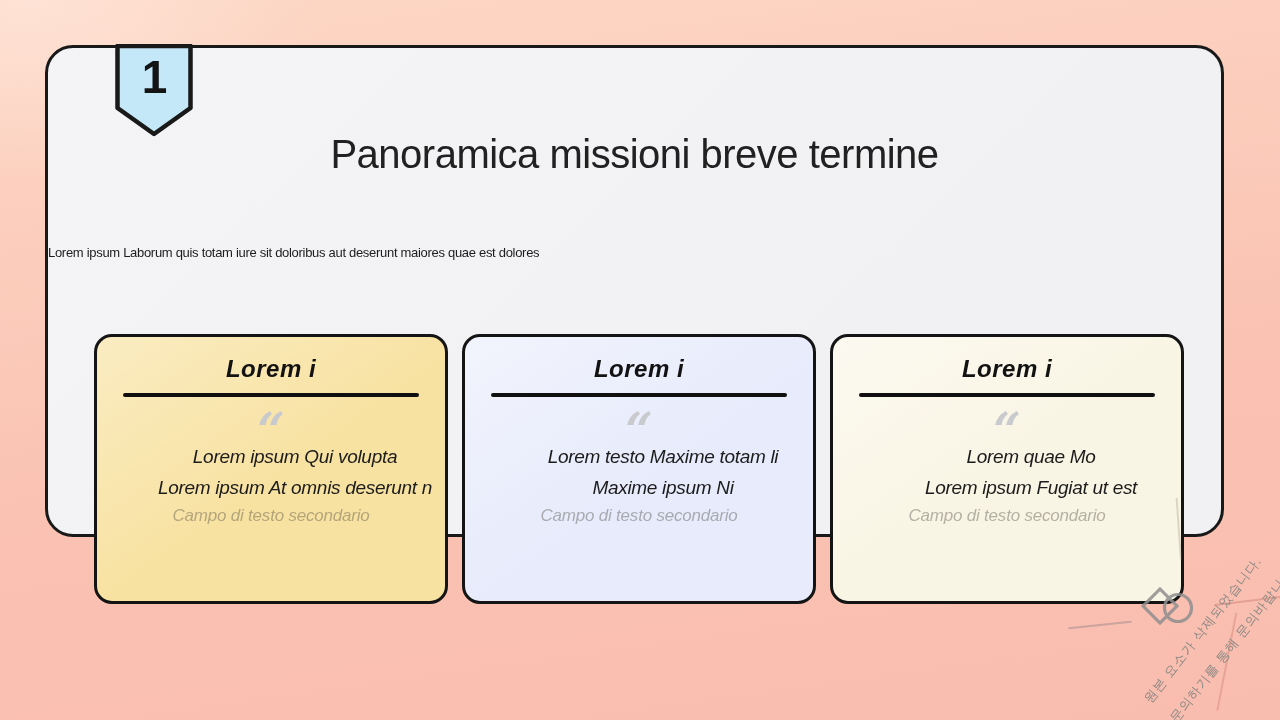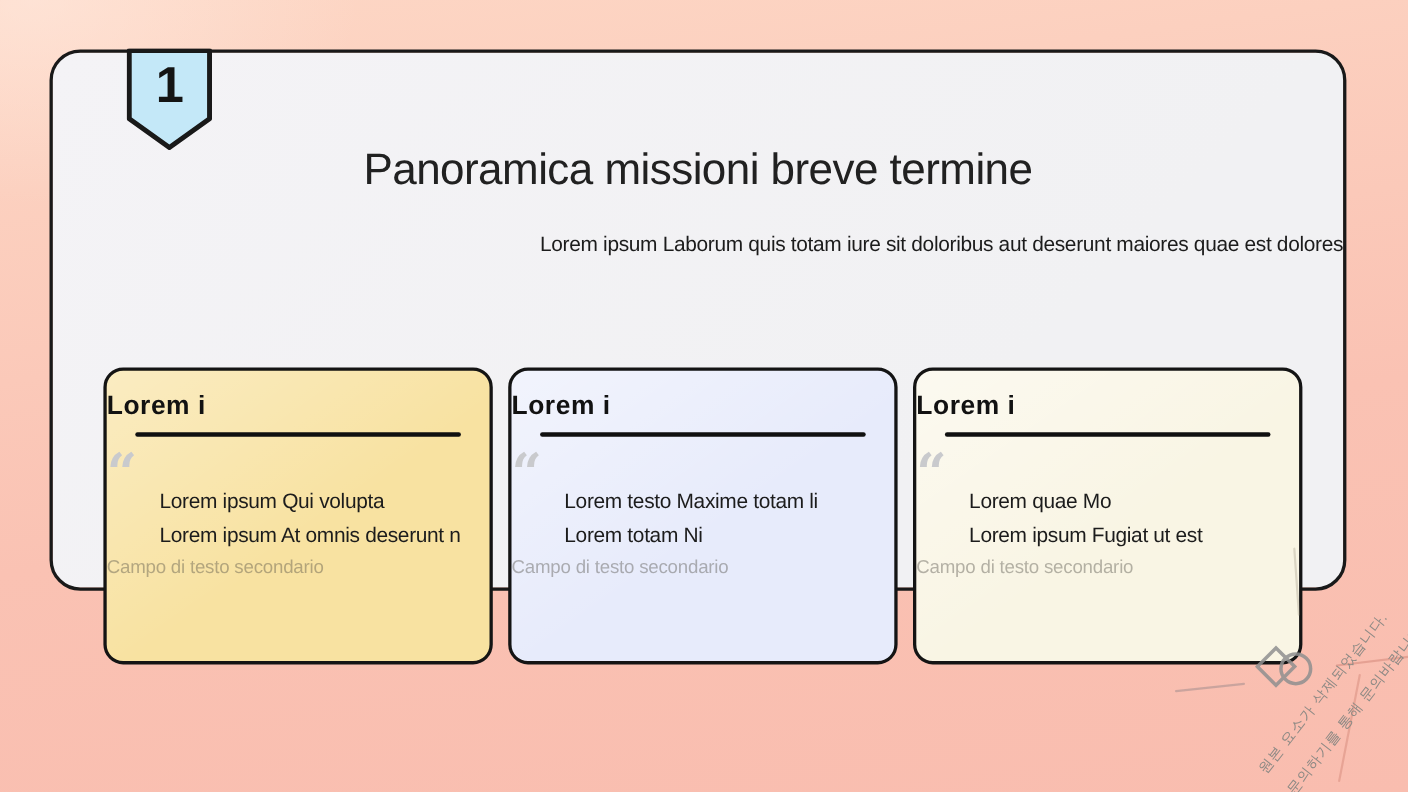--- a/index.html
+++ b/index.html
@@ -21,30 +21,30 @@
   .bookmark .num{
     position:absolute;left:0;top:8px;width:78px;text-align:center;
     font-size:46px;font-weight:800;color:#141414;line-height:1.1;
     letter-spacing:-1px;
   }
   .slide-title{
     position:absolute;left:0;top:81px;width:100%;text-align:center;
     font-size:40px;font-weight:400;color:#212121;letter-spacing:-0.5px;line-height:50px;
   }
   .slide-subtitle{
-    position:absolute;left:0;top:157px;width:100%;text-align:right;
-    font-size:19px;color:#1c1c1c;line-height:35px;letter-spacing:-0.3px;
+    position:absolute;left:0;top:187px;width:100%;text-align:left;
+    font-size:13px;color:#1c1c1c;line-height:35px;letter-spacing:-0.3px;
   }
   .cards{
     position:absolute;left:46px;top:286px;display:flex;gap:14px;
   }
   .card{
     width:354px;height:270px;box-sizing:border-box;
     border:3px solid var(--card-border);border-radius:18px;
-    text-align:left;position:relative;
+    text-align:center;position:relative;font-style:italic;
   }
   .card-1{background:linear-gradient(145deg,rgba(255,255,255,0.35),rgba(255,255,255,0) 55%),var(--card1-bg);}
   .card-2{background:linear-gradient(145deg,rgba(255,255,255,0.45),rgba(255,255,255,0) 55%),var(--card2-bg);}
   .card-3{background:linear-gradient(145deg,rgba(255,255,255,0.45),rgba(255,255,255,0) 55%),var(--card3-bg);}
   .card-title{
     margin-top:17px;font-size:24px;font-weight:700;color:#121212;
     line-height:30px;letter-spacing:0.5px;
   }
   .card-divider{height:4px;background:#101010;margin:9px 26px 0 26px;border-radius:2px;}
   .card-quote{
@@ -88,21 +88,21 @@
         <div class="card-line">Lorem ipsum Qui volupta</div>
         <div class="card-line">Lorem ipsum At omnis deserunt n</div>
         <div class="card-secondary">Campo di testo secondario</div>
       </div>
 
       <div class="card card-2">
         <div class="card-title">Lorem i</div>
         <div class="card-divider"></div>
         <div class="card-quote">“</div>
         <div class="card-line">Lorem testo Maxime totam li</div>
-        <div class="card-line">Lorem totam Ni</div>
+        <div class="card-line">Maxime ipsum Ni</div>
         <div class="card-secondary">Campo di testo secondario</div>
       </div>
 
       <div class="card card-3">
         <div class="card-title">Lorem i</div>
         <div class="card-divider"></div>
         <div class="card-quote">“</div>
         <div class="card-line">Lorem quae Mo</div>
         <div class="card-line">Lorem ipsum Fugiat ut est</div>
         <div class="card-secondary">Campo di testo secondario</div>

